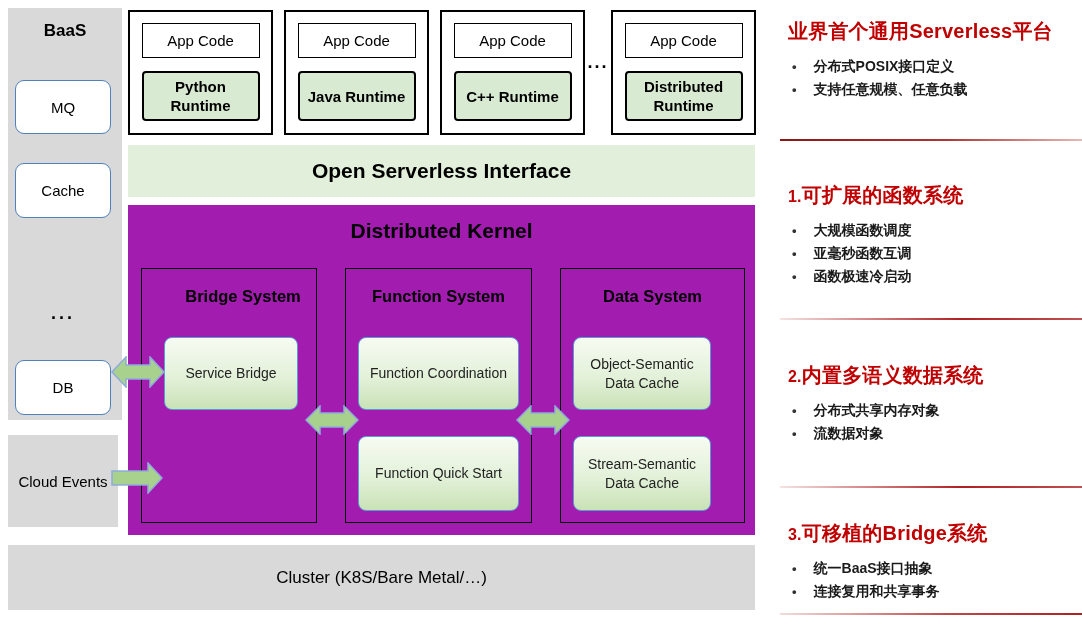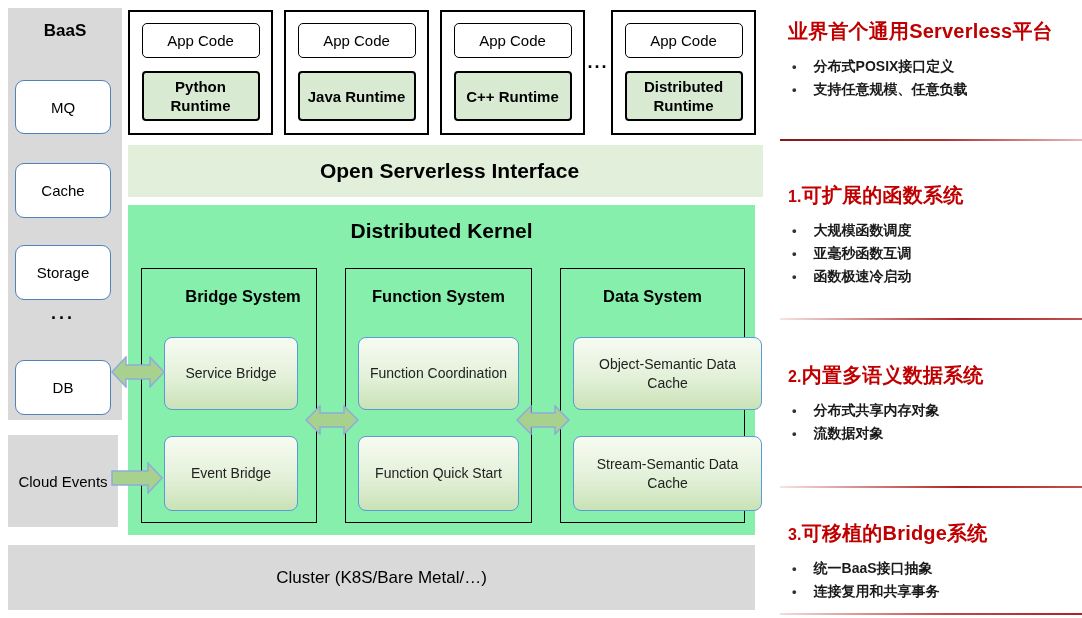--- a/index.html
+++ b/index.html
@@ -23,50 +23,50 @@
     position:absolute;left:8px;top:435px;width:110px;height:92px;background:#d9d9d9;
     display:flex;align-items:center;justify-content:center;text-align:center;
     font-size:15px;line-height:21px;color:#000;padding:0 10px;box-sizing:border-box;
   }
   
   .runtime-box{
     position:absolute;top:10px;width:145px;height:125px;background:#fff;border:2px solid #000;box-sizing:border-box;
   }
   .rb1{left:128px;} .rb2{left:284px;} .rb3{left:440px;} .rb4{left:611px;}
   .app-code{
-    margin:11px auto 0;width:118px;height:35px;border:1px solid #000;border-radius:5px;
+    margin:11px auto 0;width:118px;height:35px;border:1px solid #000;border-radius:0;
     display:flex;align-items:center;justify-content:center;font-size:15px;color:#000;background:#fff;box-sizing:border-box;
   }
   .rt-green{
     margin:13px auto 0;width:118px;height:50px;border:2px solid #000;border-radius:4px;background:#d9ead3;
     display:flex;align-items:center;justify-content:center;text-align:center;
     font-weight:bold;font-size:15px;line-height:19px;color:#000;box-sizing:border-box;padding:0 6px;
   }
   .rt-dots{position:absolute;left:585px;top:52px;width:26px;text-align:center;font-weight:bold;font-size:18px;letter-spacing:2px;color:#000;}
   
   .osi-bar{
     position:absolute;left:128px;top:145px;width:627px;height:52px;background:#e2efda;
-    display:flex;align-items:center;justify-content:center;font-weight:bold;font-size:21px;color:#000;padding-left:8px;
+    display:flex;align-items:center;justify-content:center;font-weight:bold;font-size:21px;color:#000;
   }
-  .kernel{position:absolute;left:128px;top:205px;width:627px;height:330px;background:#86efac;}
+  .kernel{position:absolute;left:128px;top:205px;width:627px;height:330px;background:#a21caf;}
   .kernel-title{text-align:center;padding-top:14px;font-weight:bold;font-size:21px;color:#000;}
   .system{position:absolute;top:63px;height:255px;border:1.5px solid #000;box-sizing:border-box;}
   .sys-bridge{left:13px;width:176px;padding-left:28px;}
   .sys-function{left:217px;width:187px;}
   .sys-data{left:432px;width:185px;}
   .system-title{text-align:center;padding-top:18px;font-weight:bold;font-size:16.5px;color:#000;}
   .inner-box{
     position:absolute;border:1px solid #5b9bd5;border-radius:8px;
     background:linear-gradient(to bottom,#f7fbf2 0%,#e3f1d9 55%,#c9e2b6 100%);
     display:flex;align-items:center;justify-content:center;text-align:center;
     font-size:14px;line-height:19px;color:#222;box-sizing:border-box;padding:0 8px;
   }
   .sys-bridge .inner-box{left:22px;width:134px;}
   .sys-function .inner-box{left:12px;width:161px;}
-  .sys-data .inner-box{left:12px;width:189px;}
+  .sys-data .inner-box{left:12px;width:138px;}
   .ib-top{top:68px;height:73px;}
   .ib-bottom{top:167px;height:75px;}
   
   .cluster-bar{
     position:absolute;left:8px;top:545px;width:747px;height:65px;background:#d9d9d9;
     display:flex;align-items:center;justify-content:center;font-size:17px;color:#000;
   }
   
   .arrow{position:absolute;}
   .arrow polygon{fill:#a9d18e;stroke:#8faadc;stroke-width:1.5;}
@@ -86,21 +86,20 @@
 </style>
 </head>
 <body>
 
 <div class="stage">
 
   <div class="baas-panel">
     <div class="baas-title">BaaS</div>
     <div class="svc-box svc-mq">MQ</div>
     <div class="svc-box svc-cache">Cache</div>
-    <div class="svc-box svc-storage">Storage</div>
     <div class="svc-dots">...</div>
     <div class="svc-box svc-db">DB</div>
   </div>
 
   <div class="cloud-panel">Cloud Events</div>
 
   <div class="runtime-box rb1">
     <div class="app-code">App Code</div>
     <div class="rt-green">Python Runtime</div>
   </div>
@@ -119,21 +118,20 @@
   </div>
 
   <div class="osi-bar">Open Serverless Interface</div>
 
   <div class="kernel">
     <div class="kernel-title">Distributed Kernel</div>
 
     <div class="system sys-bridge">
       <div class="system-title">Bridge System</div>
       <div class="inner-box ib-top">Service Bridge</div>
-      <div class="inner-box ib-bottom">Event Bridge</div>
     </div>
 
     <div class="system sys-function">
       <div class="system-title">Function System</div>
       <div class="inner-box ib-top">Function Coordination</div>
       <div class="inner-box ib-bottom">Function Quick Start</div>
     </div>
 
     <div class="system sys-data">
       <div class="system-title">Data System</div>

